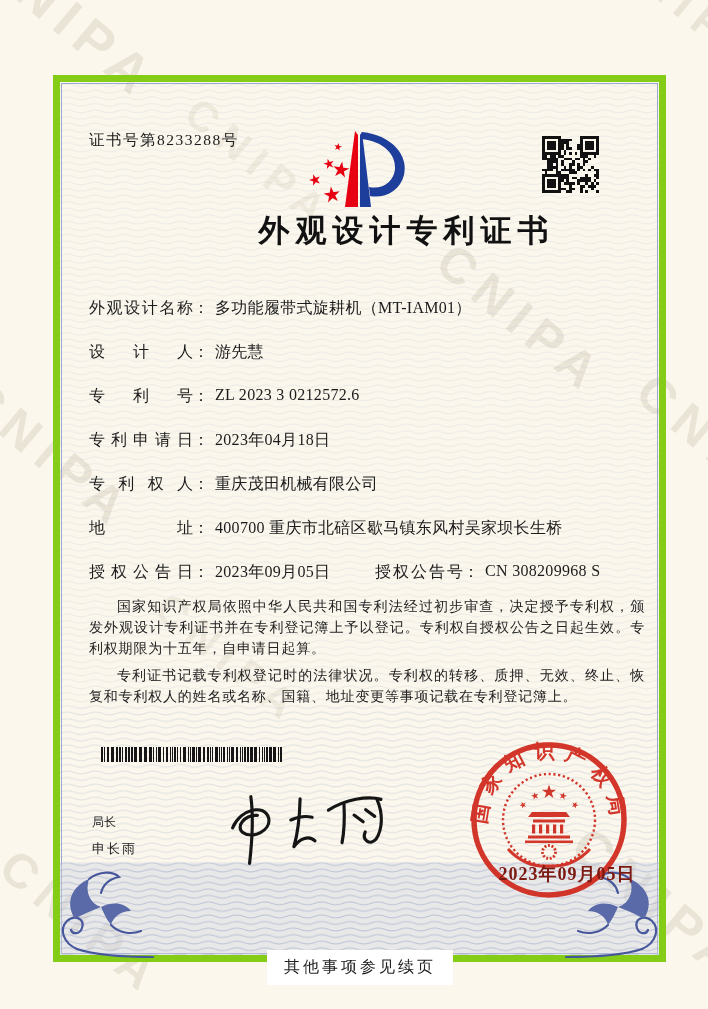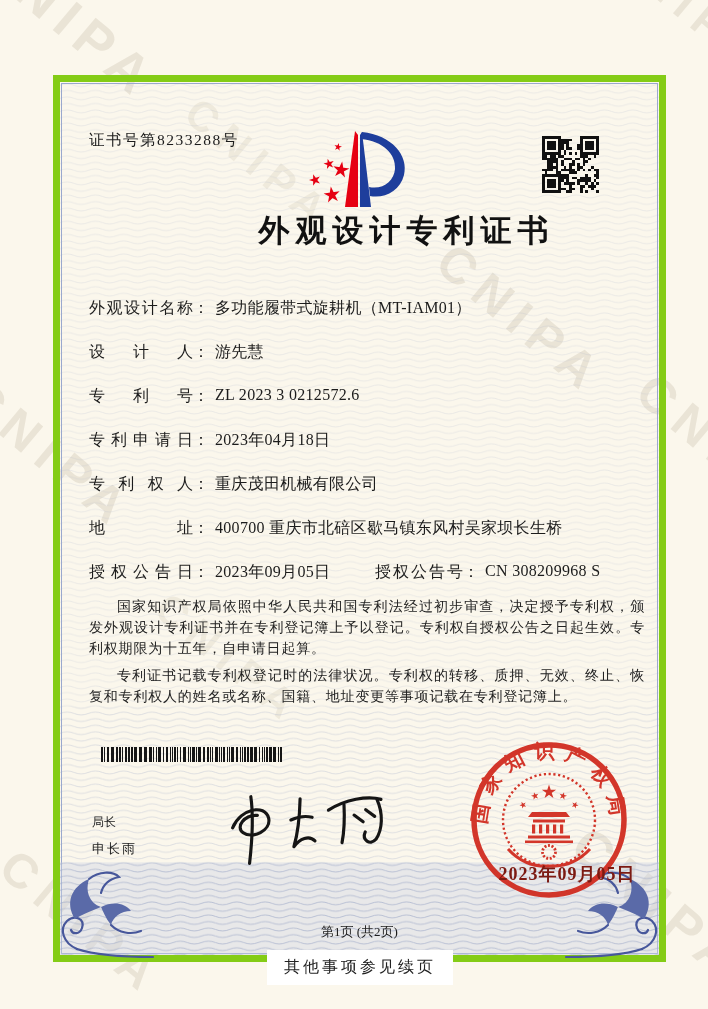--- a/index.html
+++ b/index.html
@@ -518,18 +518,17 @@
         <rect x="104" y="88.5" width="3.2" height="9"></rect>
         <rect x="72" y="99.5" width="42" height="3"></rect>
         <rect x="69" y="104.5" width="48" height="2.6"></rect>
         <circle cx="93" cy="116" r="6.5" fill="none" stroke="#d0281c" stroke-width="2.8" stroke-dasharray="2,1.6"></circle>
         <path d="M52,113 C64,126 78,131 93,130" fill="none" stroke="#d0281c" stroke-width="3"></path>
         <path d="M134,113 C122,126 108,131 93,130" fill="none" stroke="#d0281c" stroke-width="3"></path>
       </g>
     </svg>
     <div class="seal-date">2023年09月05日</div>
 
-    <div class="page-number">第1页 (共2页)</div>
   </div>
 
   <div class="continuation">其他事项参见续页</div>
 
 </div>
 
 </body></html>

